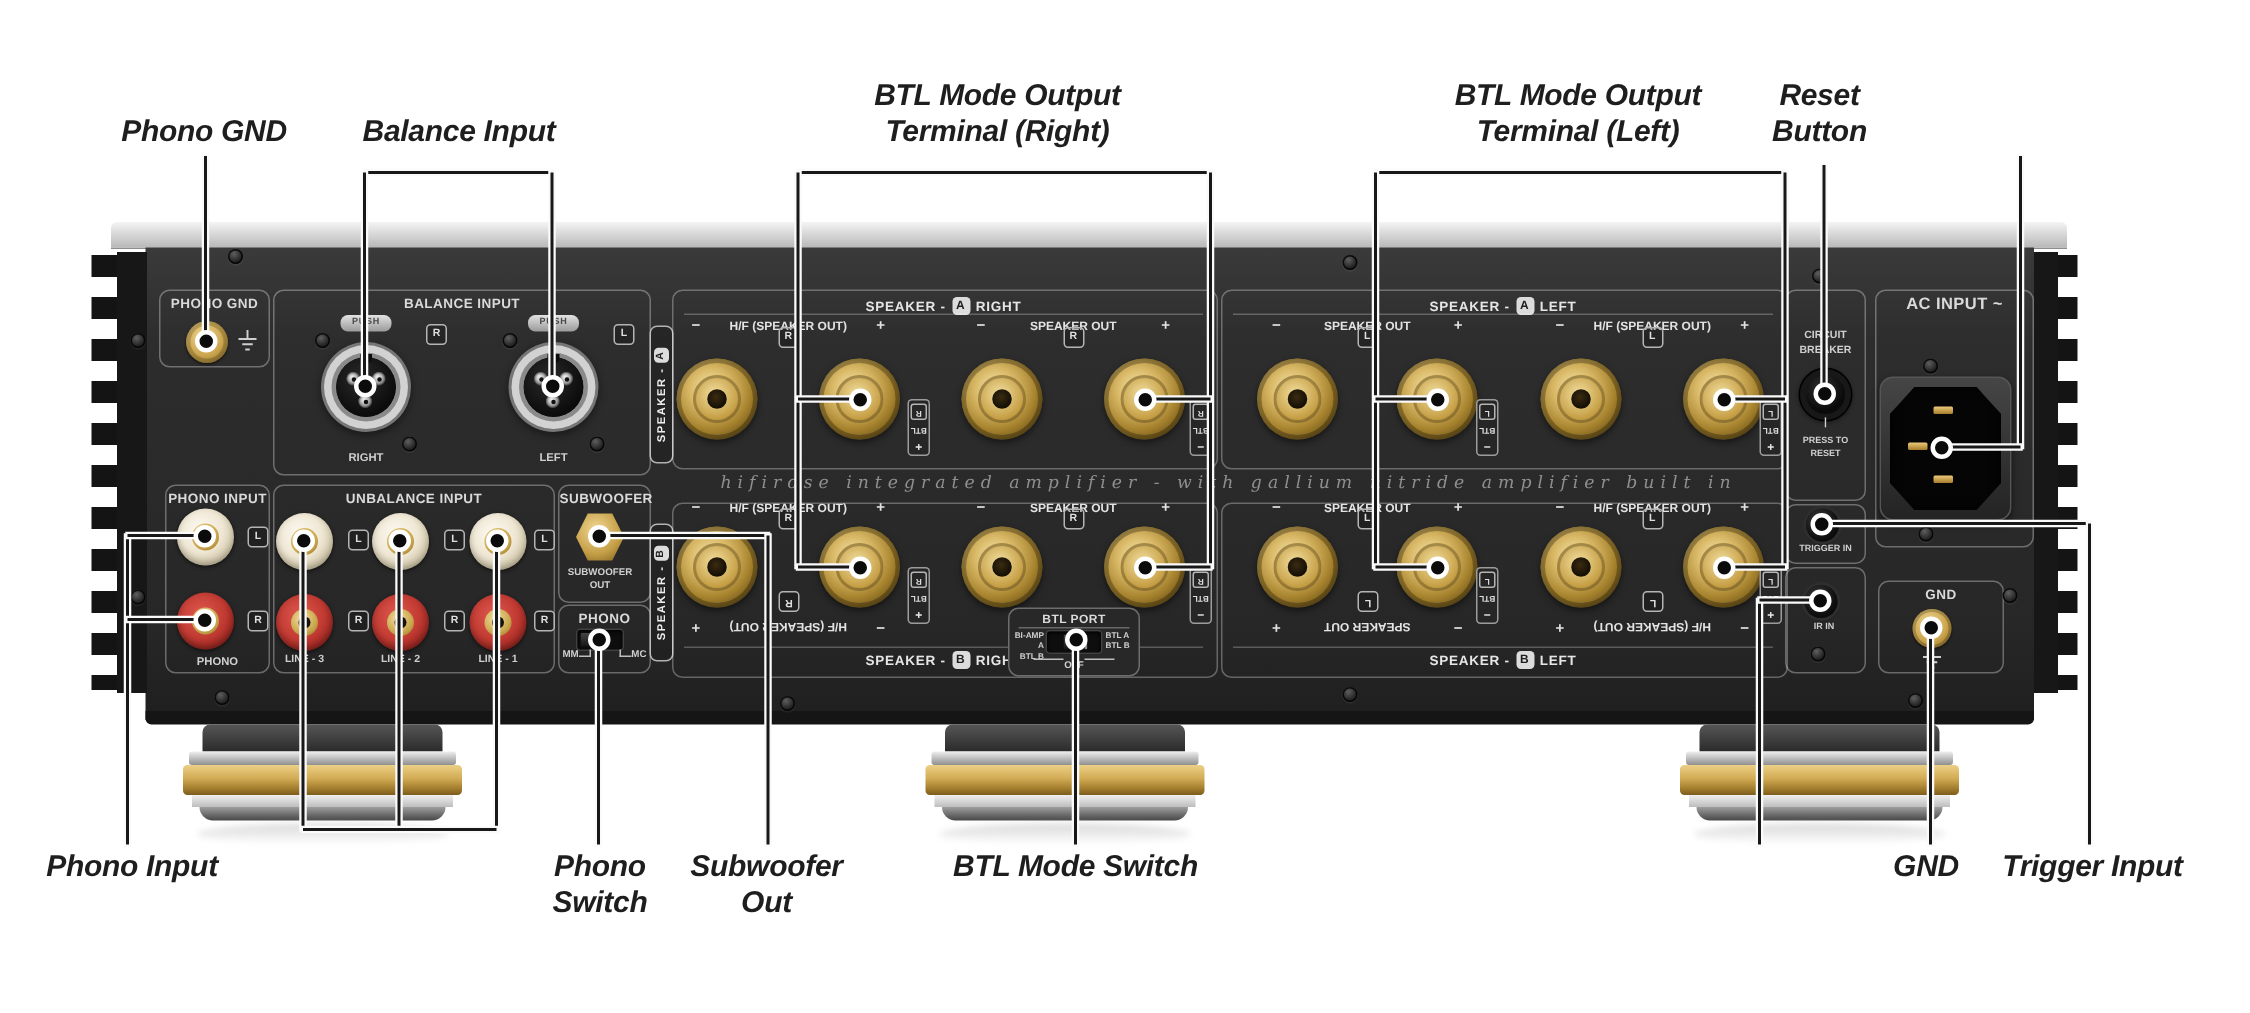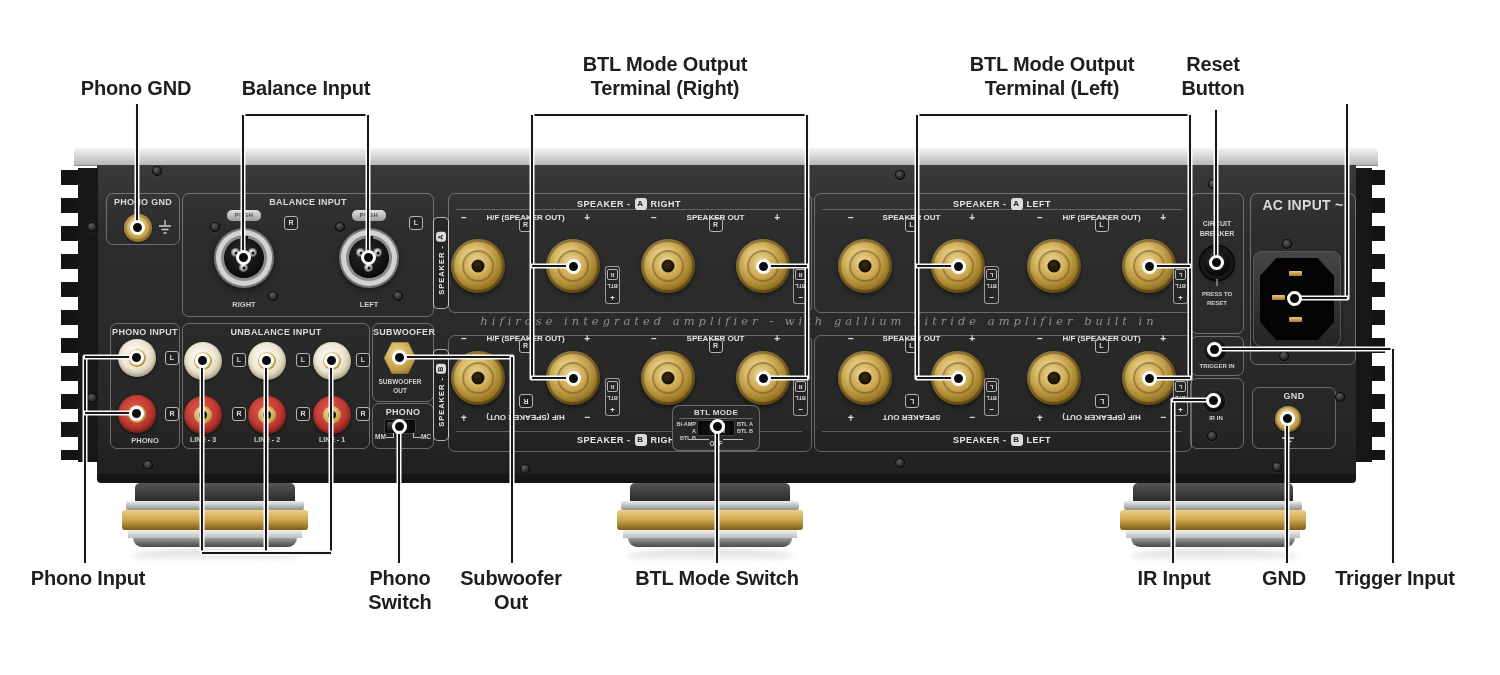--- a/index.html
+++ b/index.html
@@ -130,21 +130,21 @@
   .f3{left:0;right:0;top:27px;height:20px;border-radius:3px;
       background:linear-gradient(180deg,#ecd086,#d2ab54 45%,#a07b2c 80%,#7c5c1d);}
   .f4{left:3%;right:3%;top:47px;height:8px;background:linear-gradient(#f0f0f0,#bdbdbd);}
   .f5{left:6%;right:6%;top:55px;height:9px;background:linear-gradient(#9e9e9e,#474747);border-radius:0 0 10px 10px;}
   .f6{left:5%;right:5%;top:66px;height:14px;border-radius:50%;filter:blur(2px);
       background:linear-gradient(rgba(185,185,185,.55),rgba(255,255,255,0));}
   
   .cl{position:absolute;background:#181818;box-shadow:0 0 0 1.5px #fafafa;z-index:44;}
   .dot{position:absolute;width:9px;height:9px;background:#0b0b0b;border:3px solid #fff;border-radius:50%;z-index:46;}
   .co-label{position:absolute;width:280px;margin-left:-140px;text-align:center;font-size:20px;line-height:24px;
-    font-weight:600;color:#1e1e1e;white-space:pre-line;letter-spacing:-.2px;z-index:30;}
+    font-weight:600;color:#1e1e1e;white-space:pre-line;letter-spacing:-.2px;z-index:30;font-style:italic;}
   .gicon{position:absolute;}
 </style>
 </head>
 <body>
 
 <div id="stage">
   <div id="unit">
     <div class="top-lip"></div>
     <div id="panelbg"></div>
     <div id="panel-bottom"></div>
@@ -243,21 +243,21 @@
     <div class="vtab" style="left:433px;top:349px">
       <div class="vtab-inner">
         <span>SPEAKER -</span>
         <span class="hbdg">B</span>
       </div>
     </div>
 
     <div class="brandline">hifirose integrated amplifier - with gallium nitride amplifier built in</div>
 
     <div class="pbox" style="left:672px;top:405px;width:86px;height:44px;background:#282828;z-index:3">
-      <div class="sec-title" style="top:2px;font-size:8px">BTL MODE</div>
+      <div class="sec-title" style="top:2px;font-size:8px">BTL PORT</div>
       <div class="brkline" style="left:6px;top:12px;width:74px;height:1px;background:rgba(255,255,255,.3)"></div>
       <div class="slide-sw" style="left:25px;top:15px;width:36px;height:14px">
         <div class="knob" style="left:11px;top:2px;width:14px;height:10px"></div>
       </div>
       <div class="ptx" style="left:1px;top:15px;width:22px;text-align:right;font-size:5.5px;line-height:7px;white-space:normal">
         <span>BI-AMP A</span><br>
         <span>BTL B</span>
       </div>
       <div class="ptx" style="left:64px;top:15px;width:21px;text-align:left;font-size:5.5px;line-height:7px;white-space:normal">
         <span>BTL A</span><br>
@@ -282,21 +282,21 @@
       <div class="ptx ctx" style="left:26px;top:26px;font-size:6px">TRIGGER IN</div>
     </div>
 
     <div class="pbox" style="left:1190px;top:378px;width:52px;height:69px">
       <div class="jack35" style="left:12px;top:11px"></div>
       <div class="ptx ctx" style="left:25px;top:36px;font-size:6px">IR IN</div>
       <div class="screw" style="left:16px;top:52px"></div>
     </div>
 
     <div class="pbox" style="left:1250px;top:193px;width:104px;height:170px">
-      <div class="sec-title" style="font-size:14px">AC INPUT ~</div>
+      <div class="sec-title" style="font-size:11px">AC INPUT ~</div>
       <div class="screw" style="left:31px;top:45px"></div>
       <div class="ac-bezel" style="left:2px;top:57px">
         <div class="ac-socket"></div>
         <div class="ac-pin" style="left:36px;top:20px"></div>
         <div class="ac-pin" style="left:19px;top:44px"></div>
         <div class="ac-pin" style="left:36px;top:66px"></div>
       </div>
       <div class="screw" style="left:28px;top:157px"></div>
     </div>
 
@@ -564,17 +564,16 @@
       <div class="co-label" style="left: 1052px; top: 52px;">BTL Mode Output
 Terminal (Left)</div>
       <div class="co-label" style="left: 1213px; top: 52px;">Reset
 Button</div>
       <div class="co-label" style="left: 88px; top: 566px;">Phono Input</div>
       <div class="co-label" style="left: 400px; top: 566px;">Phono
 Switch</div>
       <div class="co-label" style="left: 511px; top: 566px;">Subwoofer
 Out</div>
       <div class="co-label" style="left: 717px; top: 566px;">BTL Mode Switch</div>
-      <div class="co-label" style="left: 1174px; top: 566px;">IR Input</div>
       <div class="co-label" style="left: 1284px; top: 566px;">GND</div>
       <div class="co-label" style="left: 1395px; top: 566px;">Trigger Input</div>
     </div>
 </div>
 
 </body></html>

